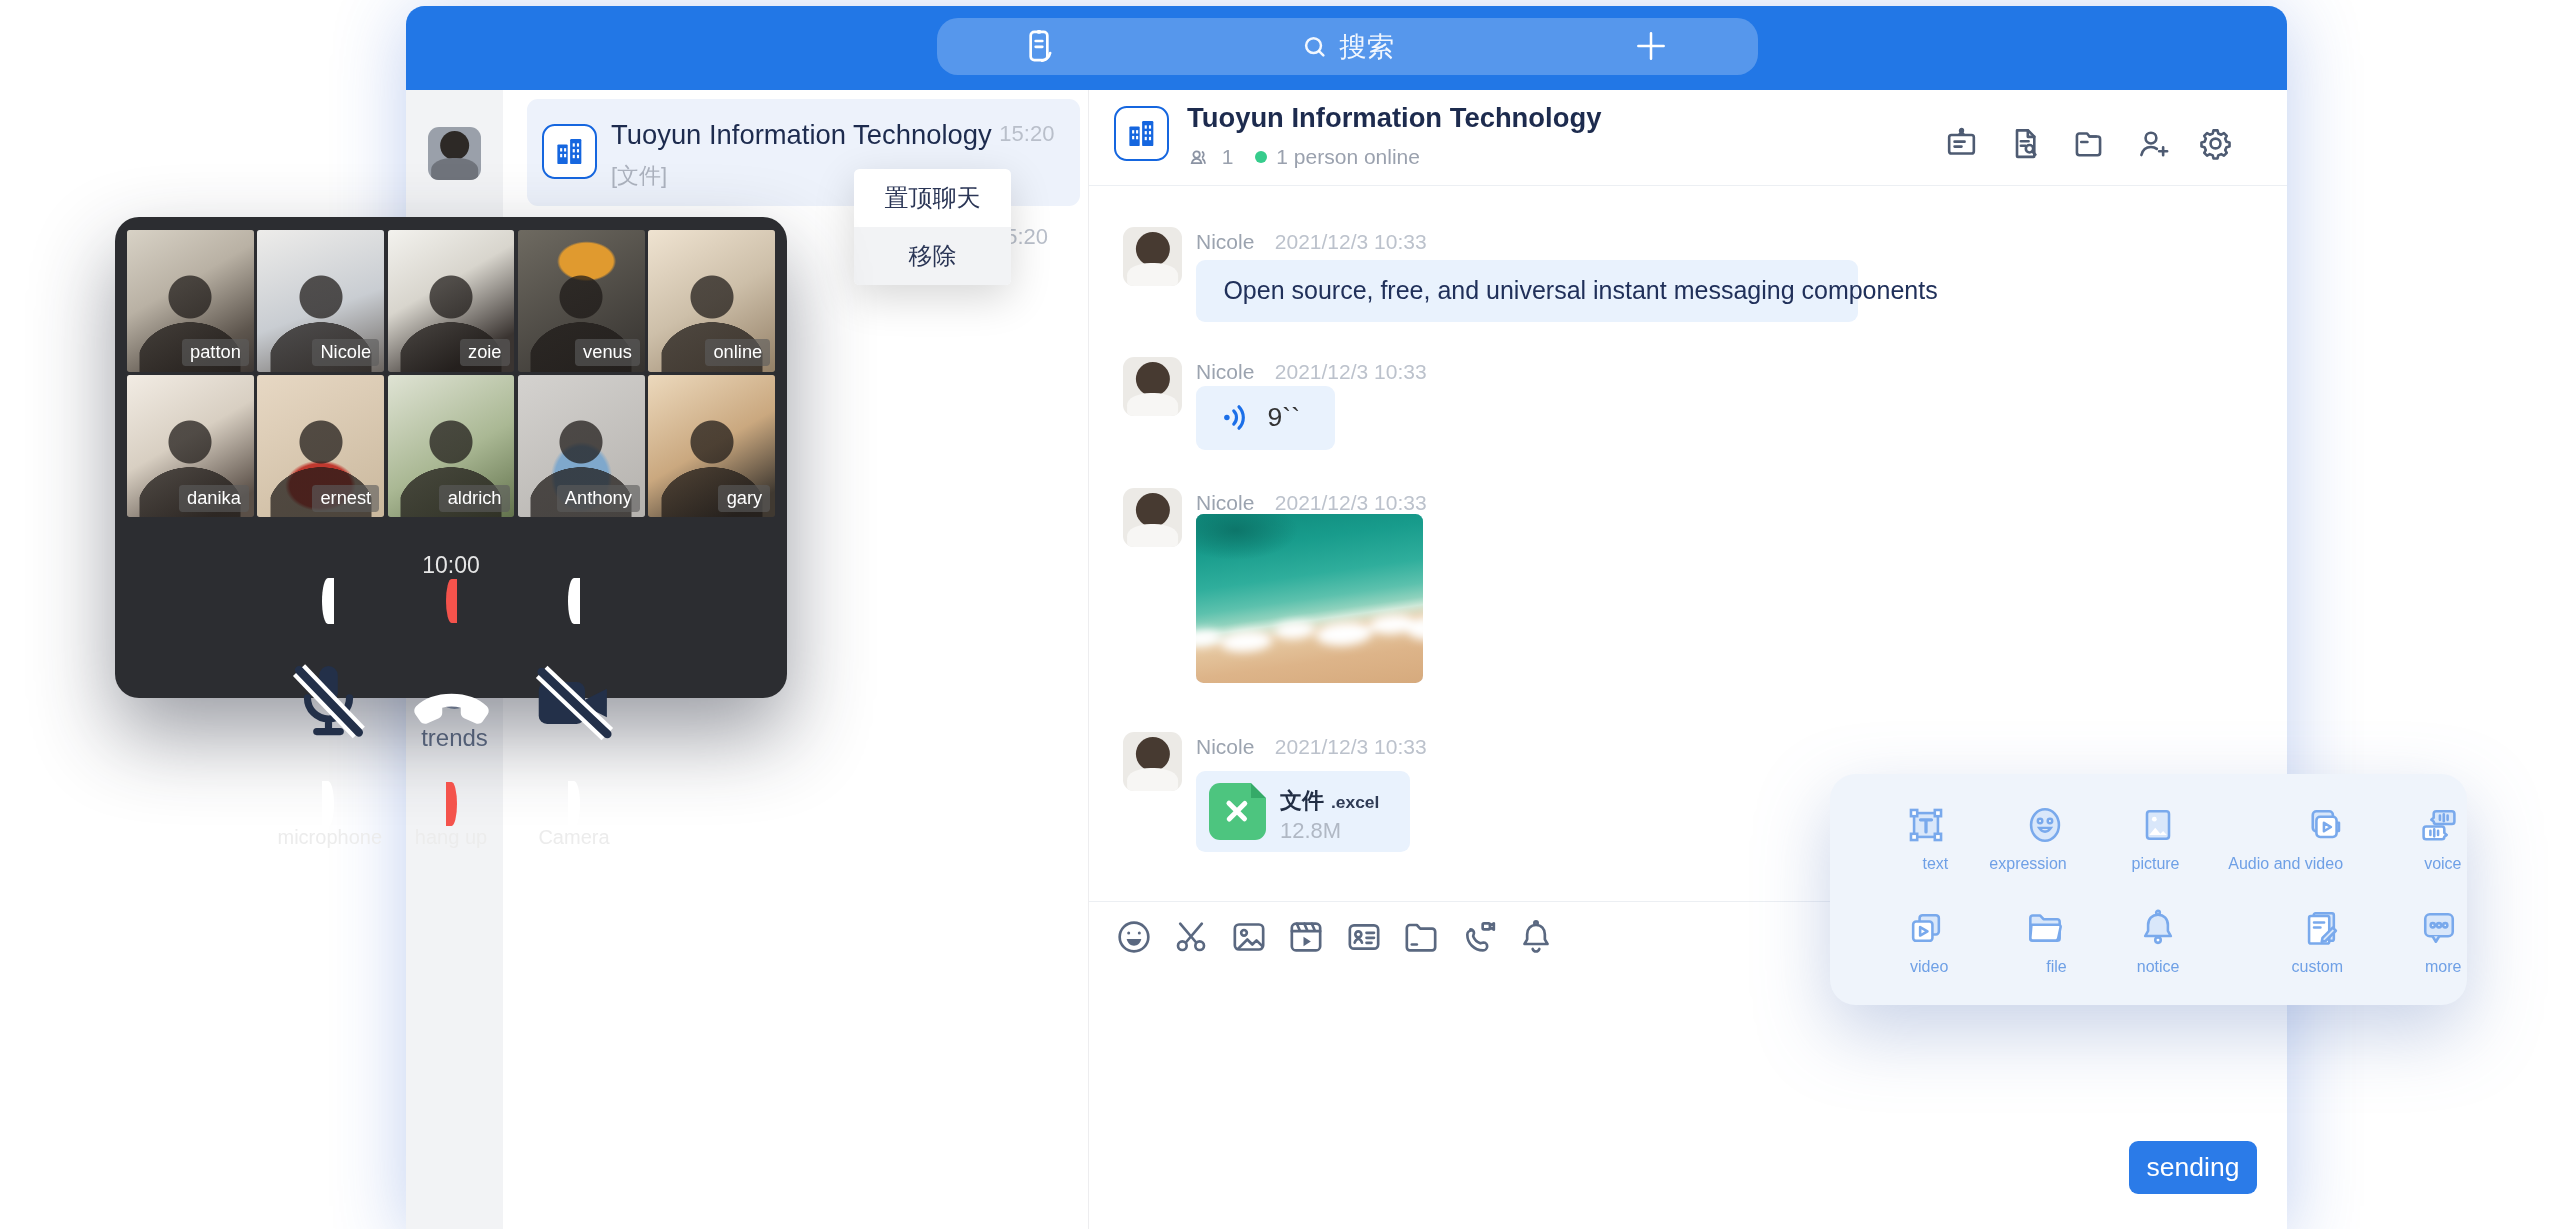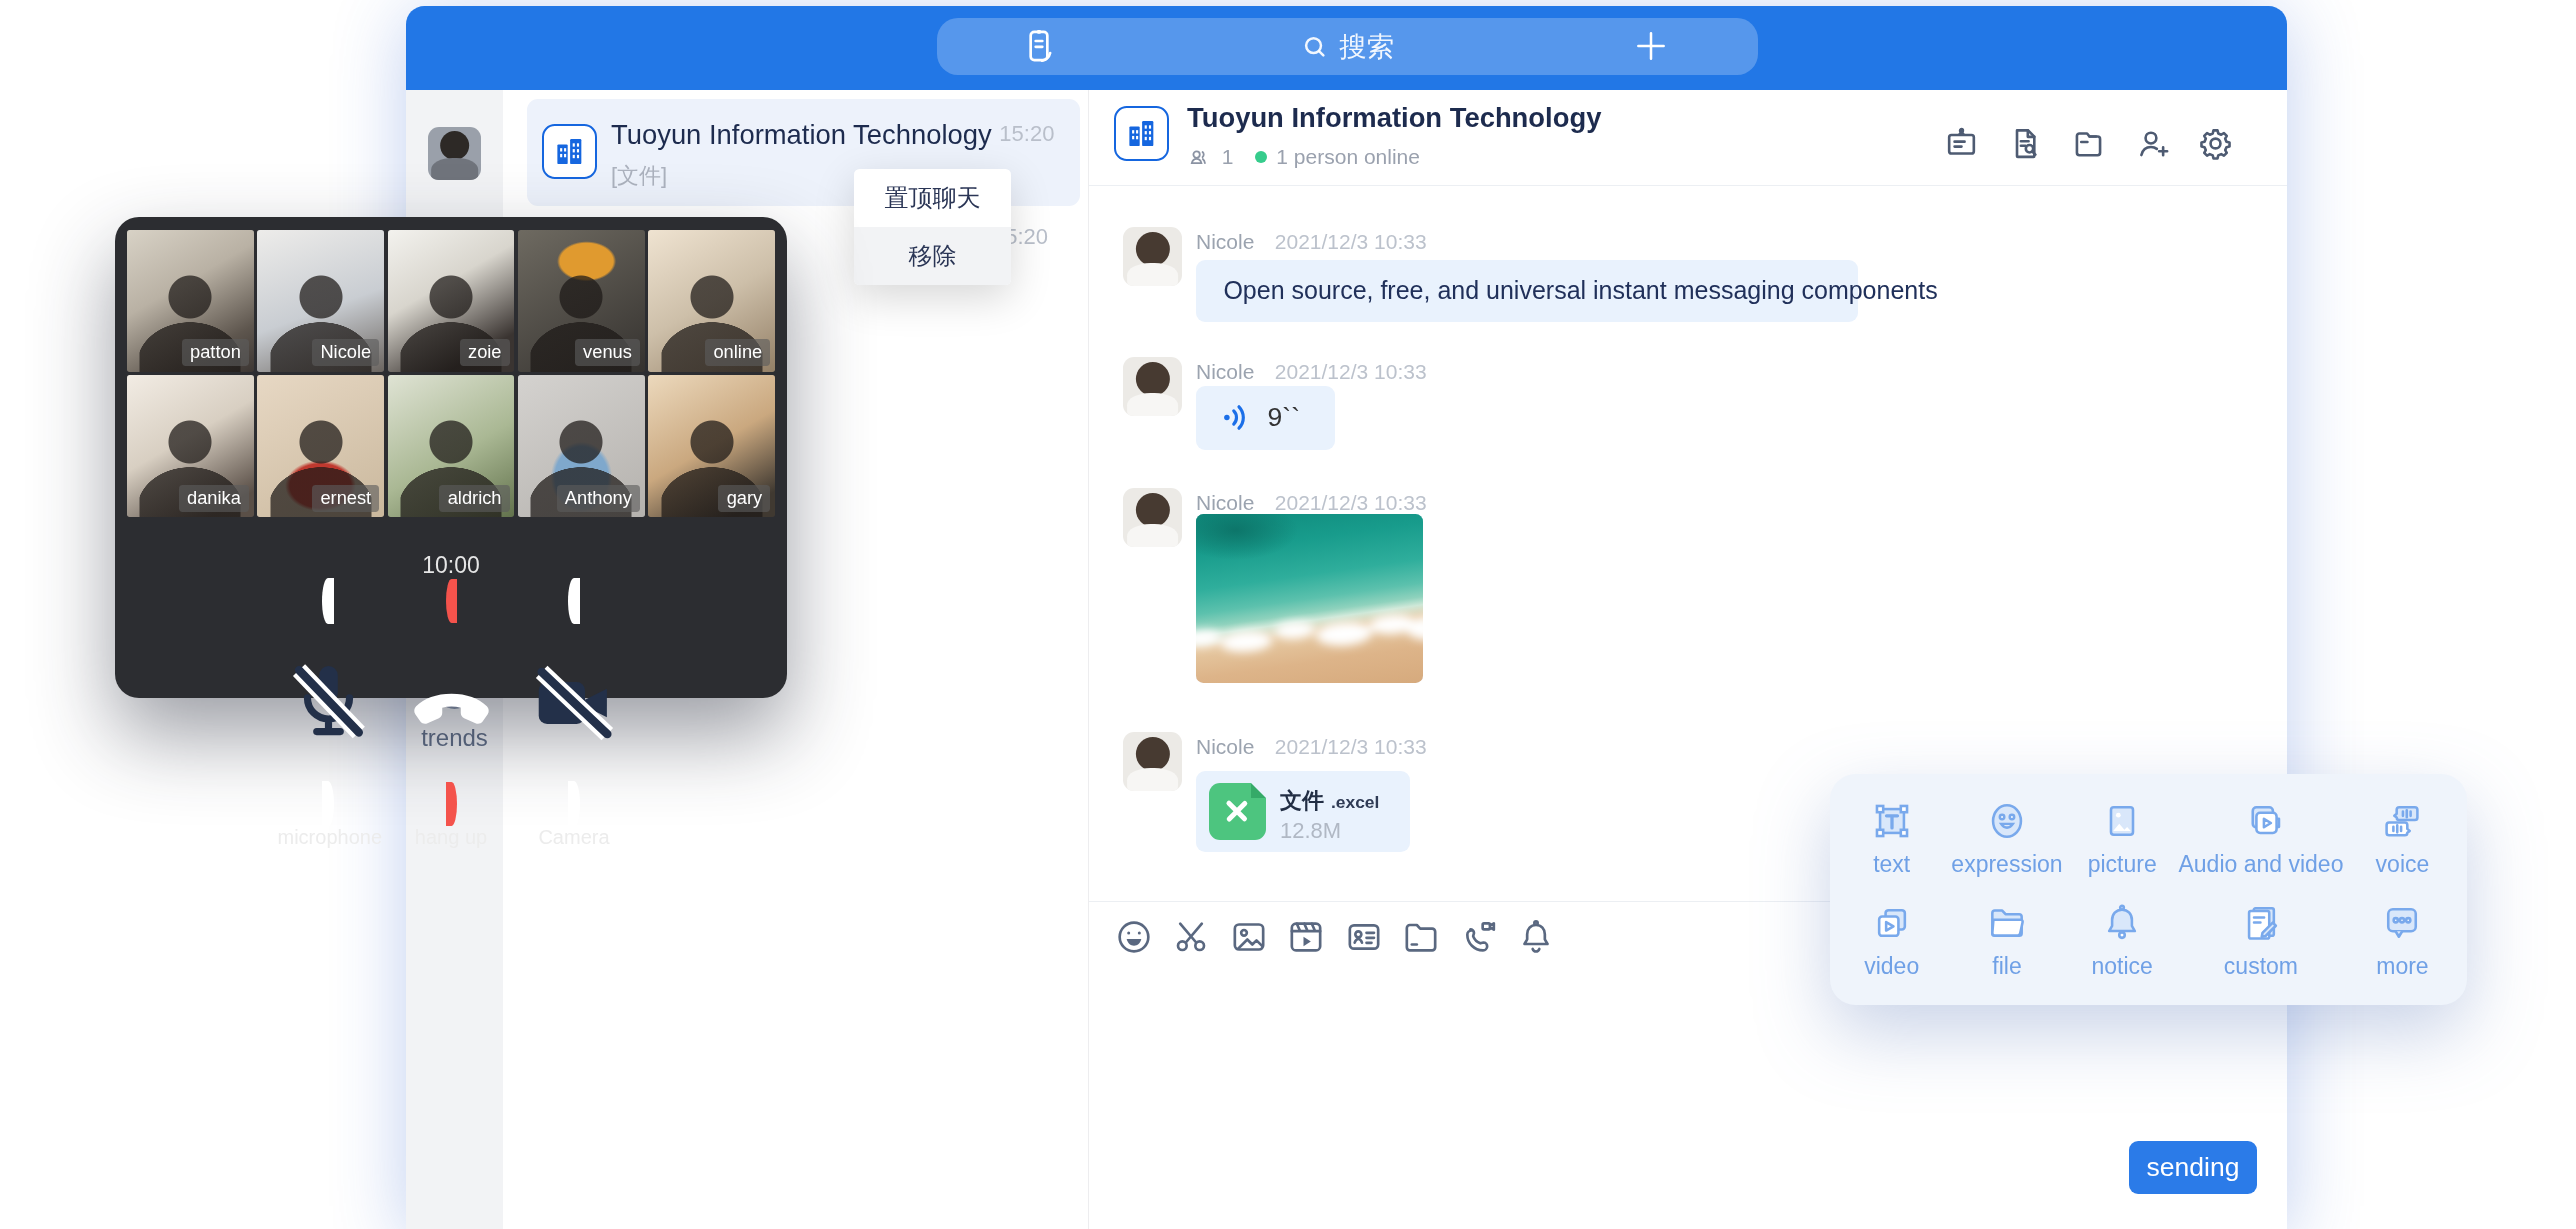--- a/index.html
+++ b/index.html
@@ -114,21 +114,21 @@
 
 .ctx{position:absolute;left:854px;top:169px;width:157px;background:#fff;border-radius:5.5px;overflow:hidden;
  box-shadow:0 12.8px 41px rgba(0,0,0,.16);z-index:25}
 .ctx-item{height:58px;display:flex;align-items:center;justify-content:center;font-size:24px;color:#2A3555;cursor:pointer}
 .ctx-item.hover{background:#F2F3F5}
 
 
 .ap{position:absolute;left:1830px;top:774px;width:637px;height:231px;background:#EFF4FB;border-radius:25.6px;
  box-shadow:0 27.4px 73px rgba(100,130,190,.35);z-index:40;
  display:grid;grid-template-columns:1fr 1.05fr 1fr 1.45fr 1.05fr;grid-template-rows:1fr 1fr;padding:12.8px 5.5px}
-.ap-cell{display:flex;flex-direction:column;align-items:center;justify-content:center;gap:8.2px;color:#6FA0E6;font-size:23px;cursor:pointer;white-space:nowrap}
+.ap-cell{display:flex;flex-direction:column;align-items:flex-end;justify-content:center;gap:8.2px;color:#6FA0E6;font-size:16px;cursor:pointer;white-space:nowrap}
 .ap-ic{width:44px;height:44px;color:#79A9EC}
 </style>
 </head>
 <body>
 
 <div id="app">
 
   <div class="topbar">
     <div class="searchbar">
       <span class="tb-left">

